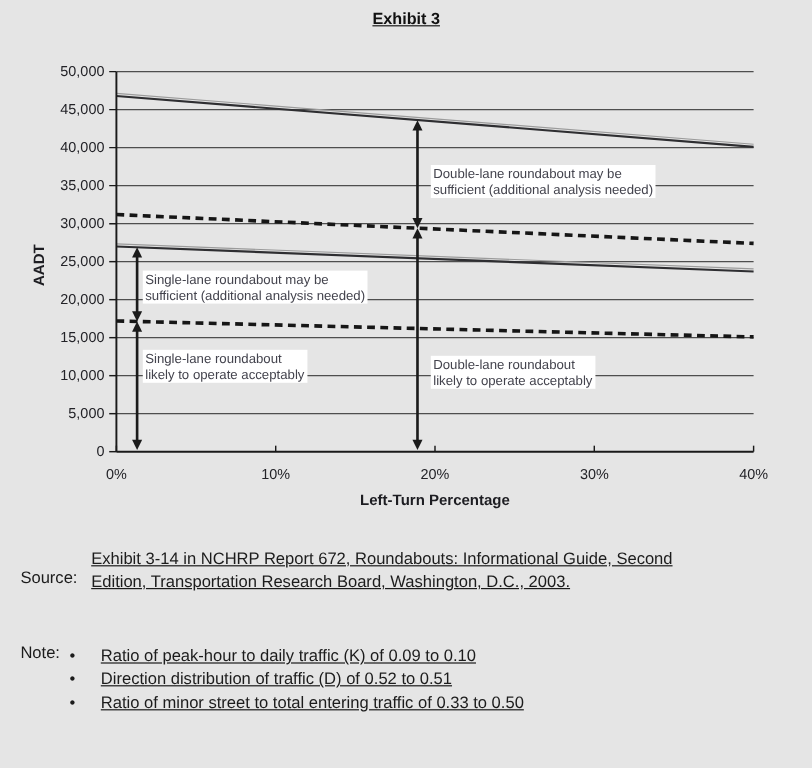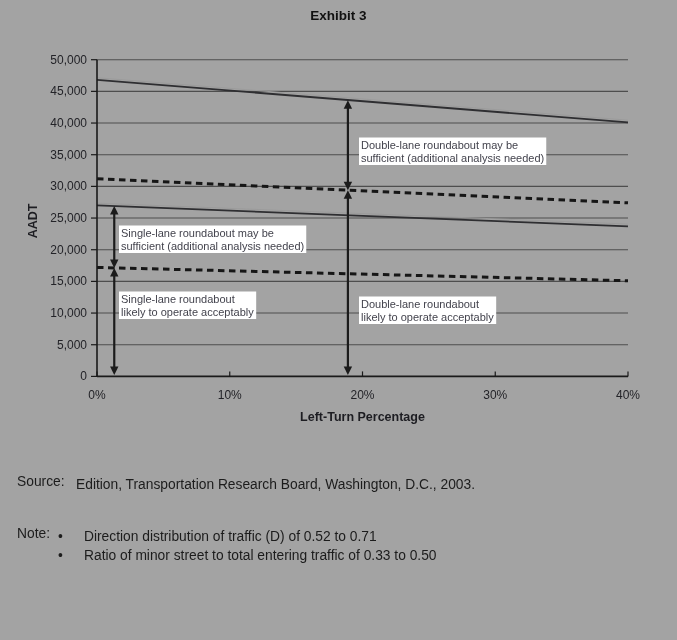--- a/index.html
+++ b/index.html
@@ -1,38 +1,38 @@
 <!DOCTYPE html>
 <html><head>
 <meta charset="utf-8">
 <style>
   html,body{margin:0;padding:0;background:#fff;}
   .page{
-    width:677px;height:640px;position:relative;background:#a3a3a3;
-    font-family:"Liberation Sans",sans-serif;color:#1c1c1c;overflow:hidden;
+    width:677px;height:640px;position:relative;background:#e5e5e5;
+    font-family:"Liberation Sans",sans-serif;color:#1c1c1c;overflow:hidden;text-decoration:underline;
   }
   .title{ text-align:center; padding-top:7px; font-weight:bold;
           font-size:13.5px; line-height:17.5px; color:#111; }
   #chart{ display:block; margin-top:3px; }
   #chart text{ font-family:"Liberation Sans",sans-serif; }
   .grid{ stroke:#4e4e4e; stroke-width:1.1; }
   .axis{ stroke:#1a1a1a; stroke-width:1.6; }
   .tick{ stroke:#1a1a1a; stroke-width:1.2; }
   .ticklabel{ font-size:12px; fill:#232328; }
   .series-solid{ fill:none; stroke:#2e2e31; stroke-width:1.8; }
   .series-echo{ fill:none; stroke:#9b9b9b; stroke-width:1; }
   .series-dashed{ fill:none; stroke:#161616; stroke-width:3; stroke-dasharray:6.5 4.5; }
   .arrow-line{ stroke:#1b1b1b; stroke-width:2.2; }
   .arrow-head{ fill:#1b1b1b; stroke:none; }
   .annot{ font-size:11px; fill:#43434d; }
   .annot-bg{ fill:#ffffff; }
   .axis-title{ font-size:12.5px; font-weight:bold; fill:#1d1d22; }
   .src-block{ position:relative; margin-top:30px; padding-left:76px;
               font-size:13.8px; line-height:19.5px; }
-  .note-block{ position:relative; margin-top:13px; padding-left:47px;
+  .note-block{ position:relative; margin-top:23px; padding-left:47px;
                font-size:13.8px; line-height:19.5px; }
   .blk-label{ position:absolute; left:17px; top:16px; }
   ul.note-bullets{ margin:0; padding:0; list-style:none; margin-left:11px; }
   ul.note-bullets li{ line-height:19.3px; }
   .bullet-marker{ display:inline-block; width:26px; }
 </style>
 </head>
 <body>
 
 <div class="page">
@@ -111,26 +111,27 @@
       <line x1="495.25" y1="348.4" x2="495.25" y2="343.4" class="tick"></line>
       <text x="495.25" y="370.9" class="ticklabel" text-anchor="middle">30%</text>
       <line x1="628" y1="348.4" x2="628" y2="343.4" class="tick"></line>
       <text x="628" y="370.9" class="ticklabel" text-anchor="middle">40%</text>
       <text transform="translate(37,193) rotate(-90)" class="axis-title" text-anchor="middle">AADT</text>
       <text x="362.5" y="392.9" class="axis-title" text-anchor="middle">Left-Turn Percentage</text>
     </svg>
 
   <div class="src-block">
     <span class="blk-label">Source:</span>
-    <br>
+    <span>Exhibit 3-14 in NCHRP Report 672, Roundabouts: Informational Guide, Second</span><br>
     <span>Edition, Transportation Research Board, Washington, D.C., 2003.</span>
   </div>
 
   <div class="note-block">
     <span class="blk-label">Note:</span>
     <br>
     <ul class="note-bullets">
-      <li><span class="bullet-marker">•</span><span>Direction distribution of traffic (D) of 0.52 to 0.71</span></li>
+      <li><span class="bullet-marker">•</span><span>Ratio of peak-hour to daily traffic (K) of 0.09 to 0.10</span></li>
+      <li><span class="bullet-marker">•</span><span>Direction distribution of traffic (D) of 0.52 to 0.51</span></li>
       <li><span class="bullet-marker">•</span><span>Ratio of minor street to total entering traffic of 0.33 to 0.50</span></li>
     </ul>
   </div>
 
 </div>
 
 </body></html>

